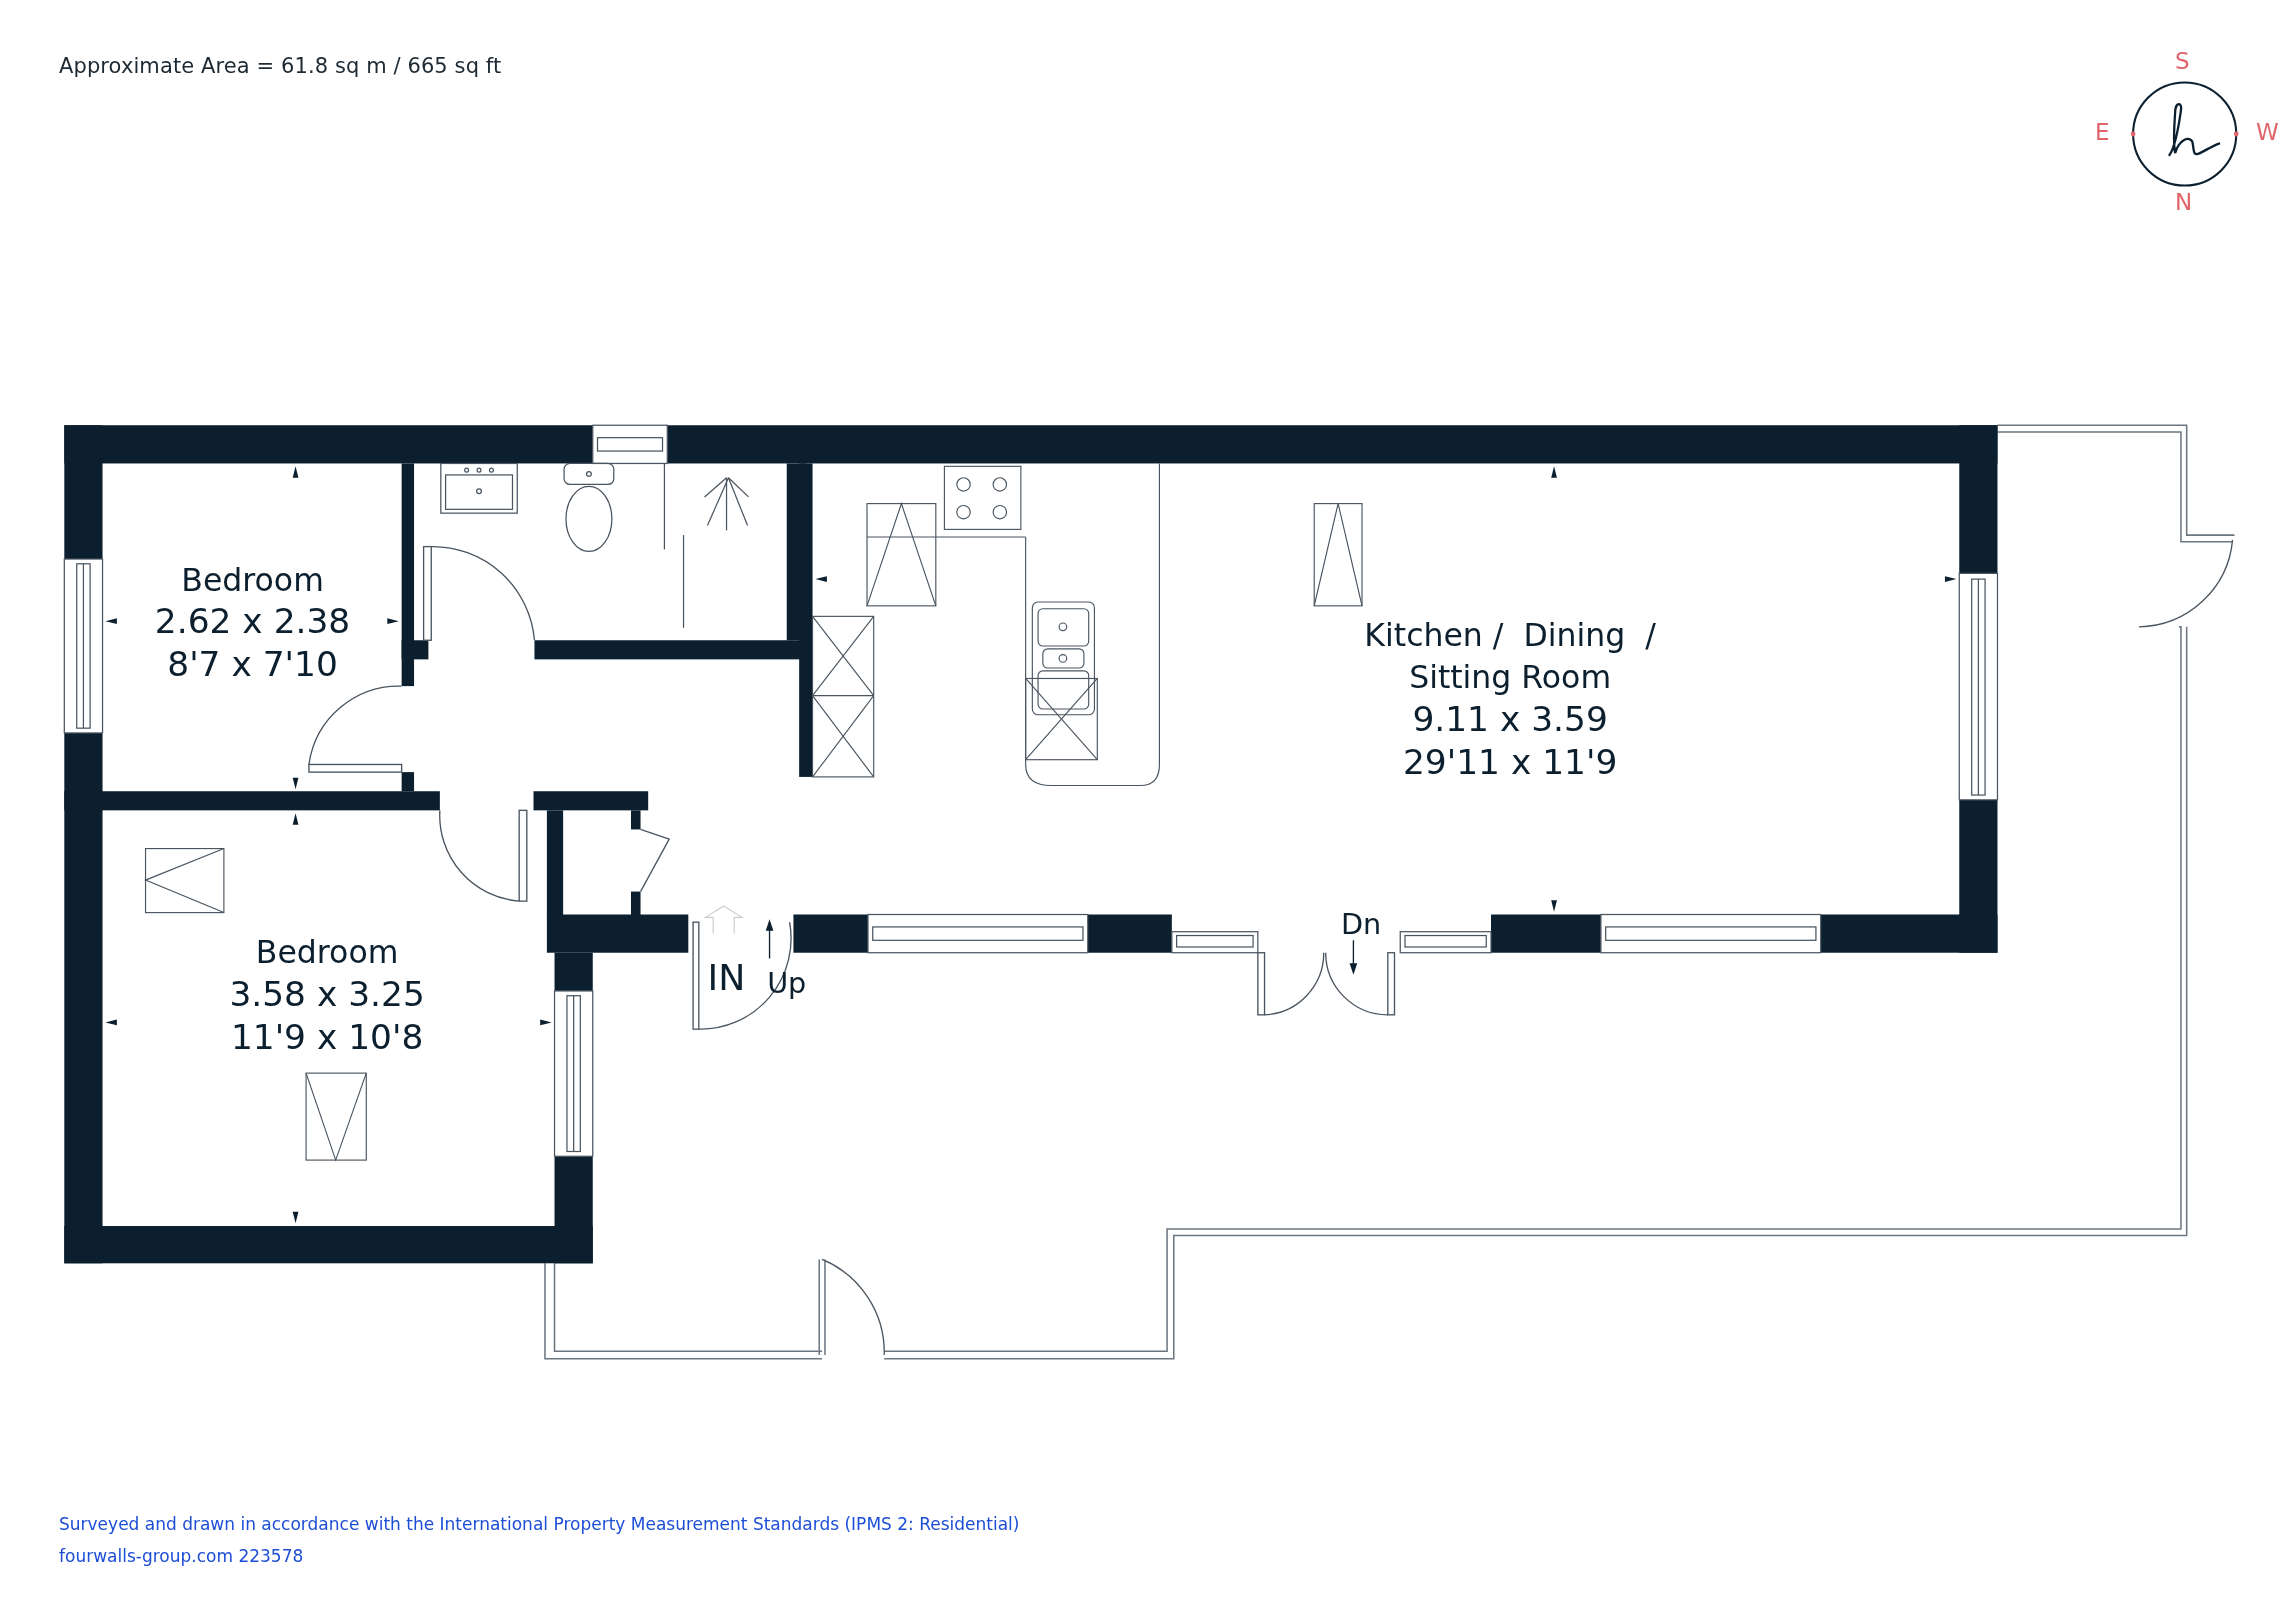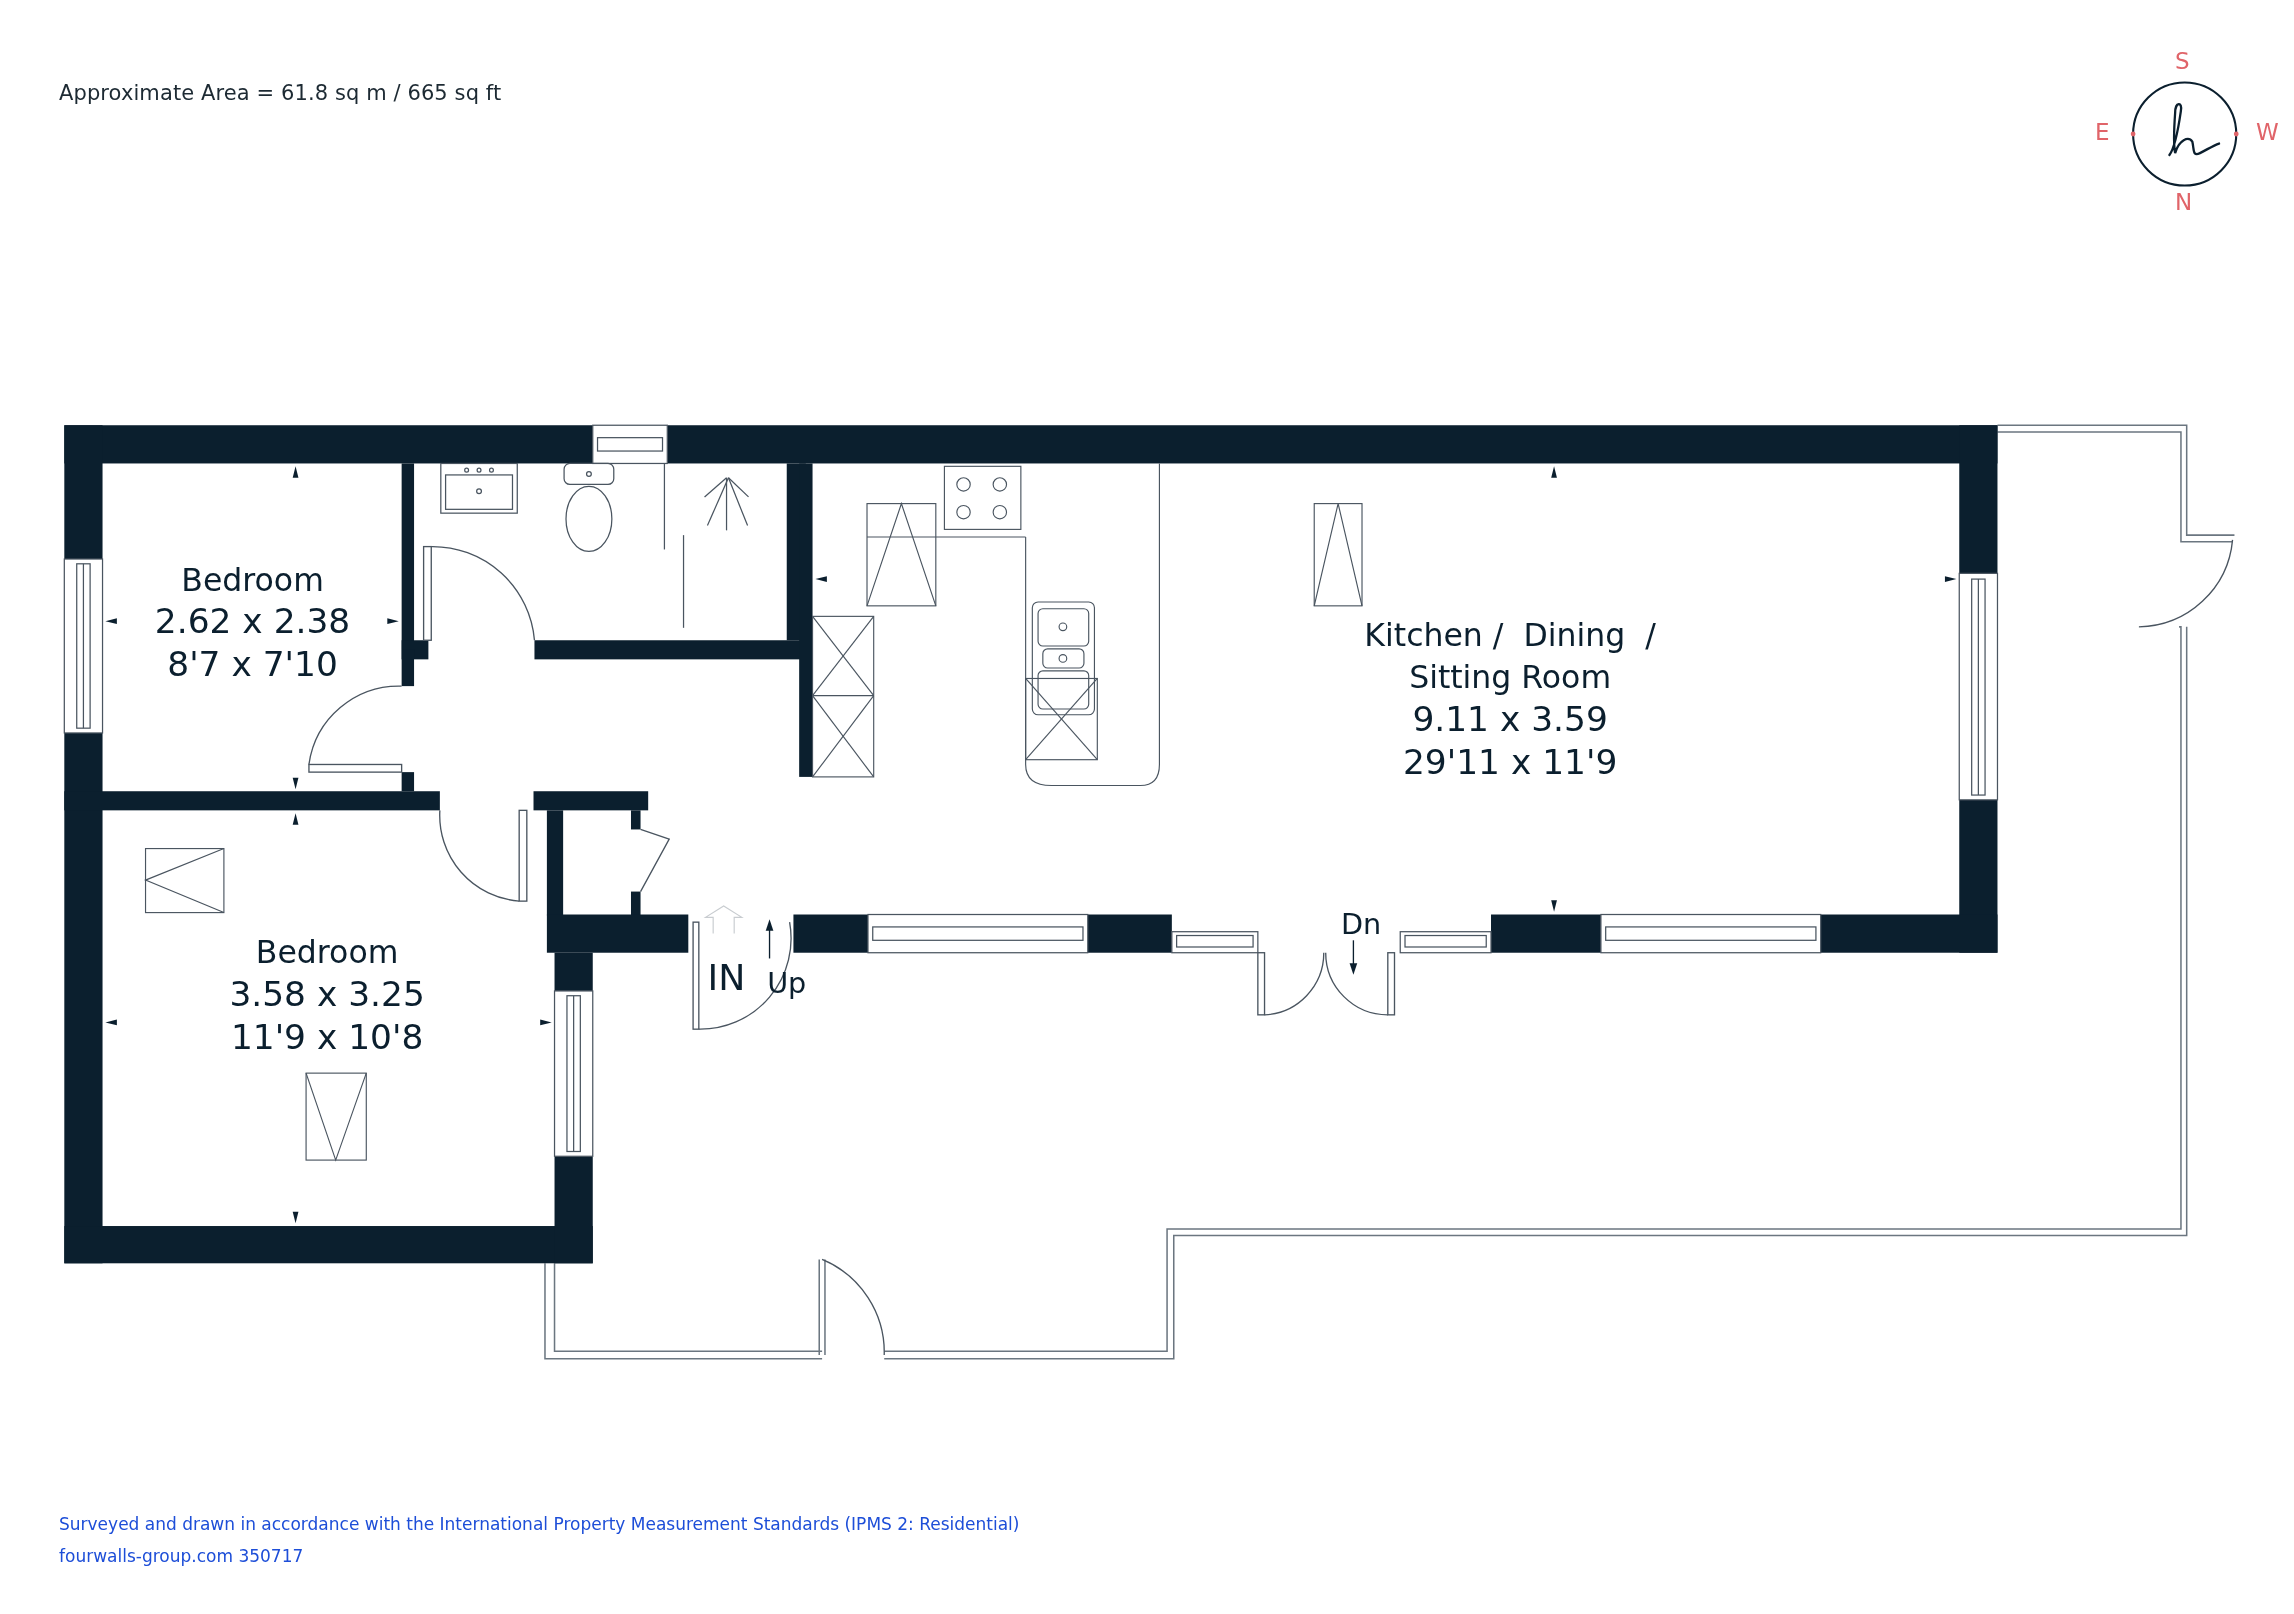--- a/index.html
+++ b/index.html
@@ -1,18 +1,18 @@
 <!DOCTYPE html>
 <html><head>
 <meta charset="utf-8">
 <style>
   html, body { margin:0; padding:0; background:#ffffff; }
   body { width:2294px; height:1614px; position:relative; overflow:hidden;
          font-family:"DejaVu Sans", "Liberation Sans", sans-serif; color:#0b1f2e; }
-  .header-area { position:absolute; left:59px; top:54px; font-size:21px; color:#1d2a33; letter-spacing:0.1px;margin-top:27px; }
+  .header-area { position:absolute; left:59px; top:54px; font-size:21px; color:#1d2a33; letter-spacing:0.1px; }
   .footer { position:absolute; left:59px; top:1508px; font-size:17px; color:#1d4ed8; line-height:32px; }
   .compass { position:absolute; left:2093px; top:48px; width:191px; height:172px; }
   .compass .dir { position:absolute; font-size:23px; color:#e06469; }
   svg.plan { position:absolute; left:0; top:0; }
   .room-label { font-family:"DejaVu Sans", "Liberation Sans", sans-serif; fill:#0b1f2e; }
 </style>
 </head>
 <body>
 
 <div class="header-area">Approximate Area = 61.8 sq m / 665 sq ft</div>
@@ -232,15 +232,15 @@
     <text x="1580" y="810" font-size="36">29'11 x 11'9</text>
 
     <text x="760" y="1036" font-size="38">IN</text>
     <text x="823" y="1039" font-size="30">Up</text>
     <text x="1424" y="977" font-size="30">Dn</text>
   </g>
 </svg>
 
 <div class="footer">
   <div>Surveyed and drawn in accordance with the International Property Measurement Standards (IPMS 2: Residential)</div>
-  <div>fourwalls-group.com 350717</div>
+  <div>fourwalls-group.com 223578</div>
 </div>
 
 
 </body></html>

